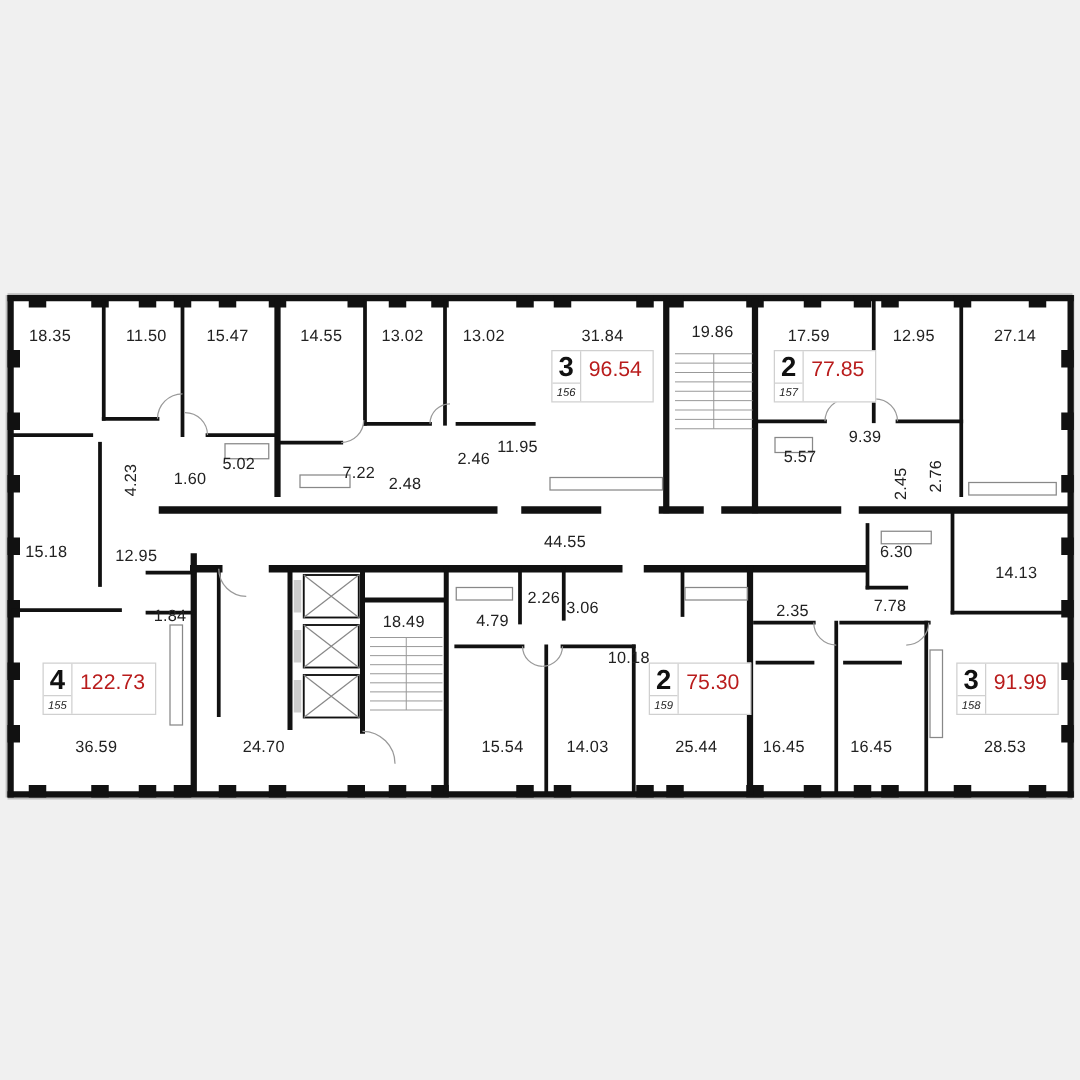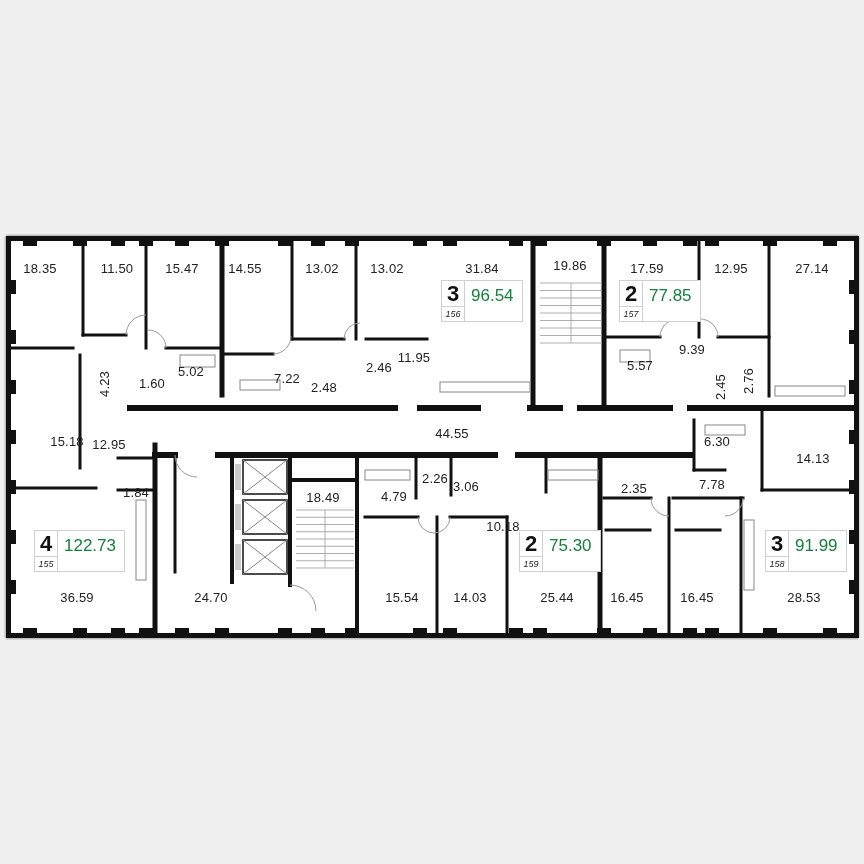--- a/index.html
+++ b/index.html
@@ -13,21 +13,21 @@
     transform: translate(-50%, -50%); letter-spacing: 0.2px;
   }
   .area-label.vert { transform: translate(-50%, -50%) rotate(-90deg); }
   .apt-badge {
     position: absolute; display: flex; border: 1px solid #d0d0d0; background: #fff;
     height: 40px;
   }
   .apt-badge .left { width: 22px; border-right: 1px solid #d0d0d0; display: flex; flex-direction: column; }
   .apt-badge .rooms { font-size: 22px; font-weight: bold; color: #111; text-align: center; line-height: 25px; height: 25px; }
   .apt-badge .num { font-size: 9px; color: #222; text-align: center; border-top: 1px solid #d0d0d0; line-height: 14px; font-style: italic; }
-  .apt-badge .total { font-size: 17px; color: #15803d; padding: 0 8px 0 6px; line-height: 30px; }
+  .apt-badge .total { font-size: 17px; color: #b91c1c; padding: 0 8px 0 6px; line-height: 30px; }
 </style>
 </head>
 <body>
 
 <div id="root">
   <svg id="plan" viewBox="0 0 864 864" xmlns="http://www.w3.org/2000/svg">
 
     <rect x="6" y="236" width="853" height="403" fill="#ffffff"></rect>
     <g id="window-frames" stroke="#bdbdbd" stroke-width="3" fill="none">
       <line x1="6" y1="236" x2="858" y2="236"></line>
@@ -236,40 +236,40 @@
       <rect x="620" y="350" width="30" height="12"></rect>
       <rect x="705" y="425" width="40" height="10"></rect>
       <rect x="365" y="470" width="45" height="10"></rect>
     </g>
   </svg>
 
   <div id="room-labels">
       <div class="area-label" style="left: 40px; top: 268px;">18.35</div>
       <div class="area-label" style="left: 117px; top: 268px;">11.50</div>
       <div class="area-label" style="left: 182px; top: 268px;">15.47</div>
-      <div class="area-label" style="left: 245px; top: 268px;">14.55</div>
+      <div class="area-label" style="left: 257px; top: 268px;">14.55</div>
       <div class="area-label" style="left: 322px; top: 268px;">13.02</div>
       <div class="area-label" style="left: 387px; top: 268px;">13.02</div>
       <div class="area-label" style="left: 482px; top: 268px;">31.84</div>
       <div class="area-label" style="left: 570px; top: 265px;">19.86</div>
       <div class="area-label" style="left: 647px; top: 268px;">17.59</div>
       <div class="area-label" style="left: 731px; top: 268px;">12.95</div>
       <div class="area-label" style="left: 812px; top: 268px;">27.14</div>
       <div class="area-label" style="left: 152px; top: 383px;">1.60</div>
       <div class="area-label" style="left: 191px; top: 371px;">5.02</div>
       <div class="area-label" style="left: 267px; top: 378px; margin-left: 20px;">7.22</div>
       <div class="area-label" style="left: 324px; top: 387px;">2.48</div>
       <div class="area-label" style="left: 379px; top: 367px;">2.46</div>
       <div class="area-label" style="left: 414px; top: 357px;">11.95</div>
       <div class="area-label" style="left: 640px; top: 365px;">5.57</div>
       <div class="area-label" style="left: 692px; top: 349px;">9.39</div>
       <div class="area-label vert" style="left: 720px; top: 387px;">2.45</div>
       <div class="area-label vert" style="left: 748px; top: 381px;">2.76</div>
       <div class="area-label vert" style="left: 104px; top: 384px;">4.23</div>
-      <div class="area-label" style="left: 37px; top: 441px; margin-left: 30px;">15.18</div>
+      <div class="area-label" style="left: 37px; top: 441px;">15.18</div>
       <div class="area-label" style="left: 109px; top: 444px;">12.95</div>
       <div class="area-label" style="left: 452px; top: 433px;">44.55</div>
       <div class="area-label" style="left: 717px; top: 441px;">6.30</div>
       <div class="area-label" style="left: 813px; top: 458px;">14.13</div>
       <div class="area-label" style="left: 136px; top: 492px; text-align: center;">1.84</div>
       <div class="area-label" style="left: 435px; top: 478px;">2.26</div>
       <div class="area-label" style="left: 466px; top: 486px;">3.06</div>
       <div class="area-label" style="left: 394px; top: 496px;">4.79</div>
       <div class="area-label" style="left: 503px; top: 506px; margin-top: 20px;">10.18</div>
       <div class="area-label" style="left: 323px; top: 497px;">18.49</div>

